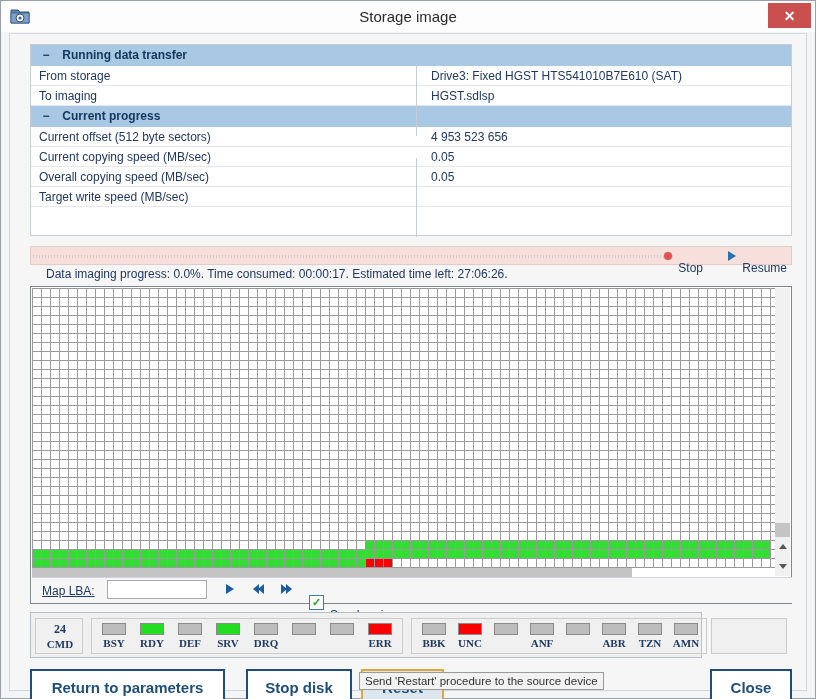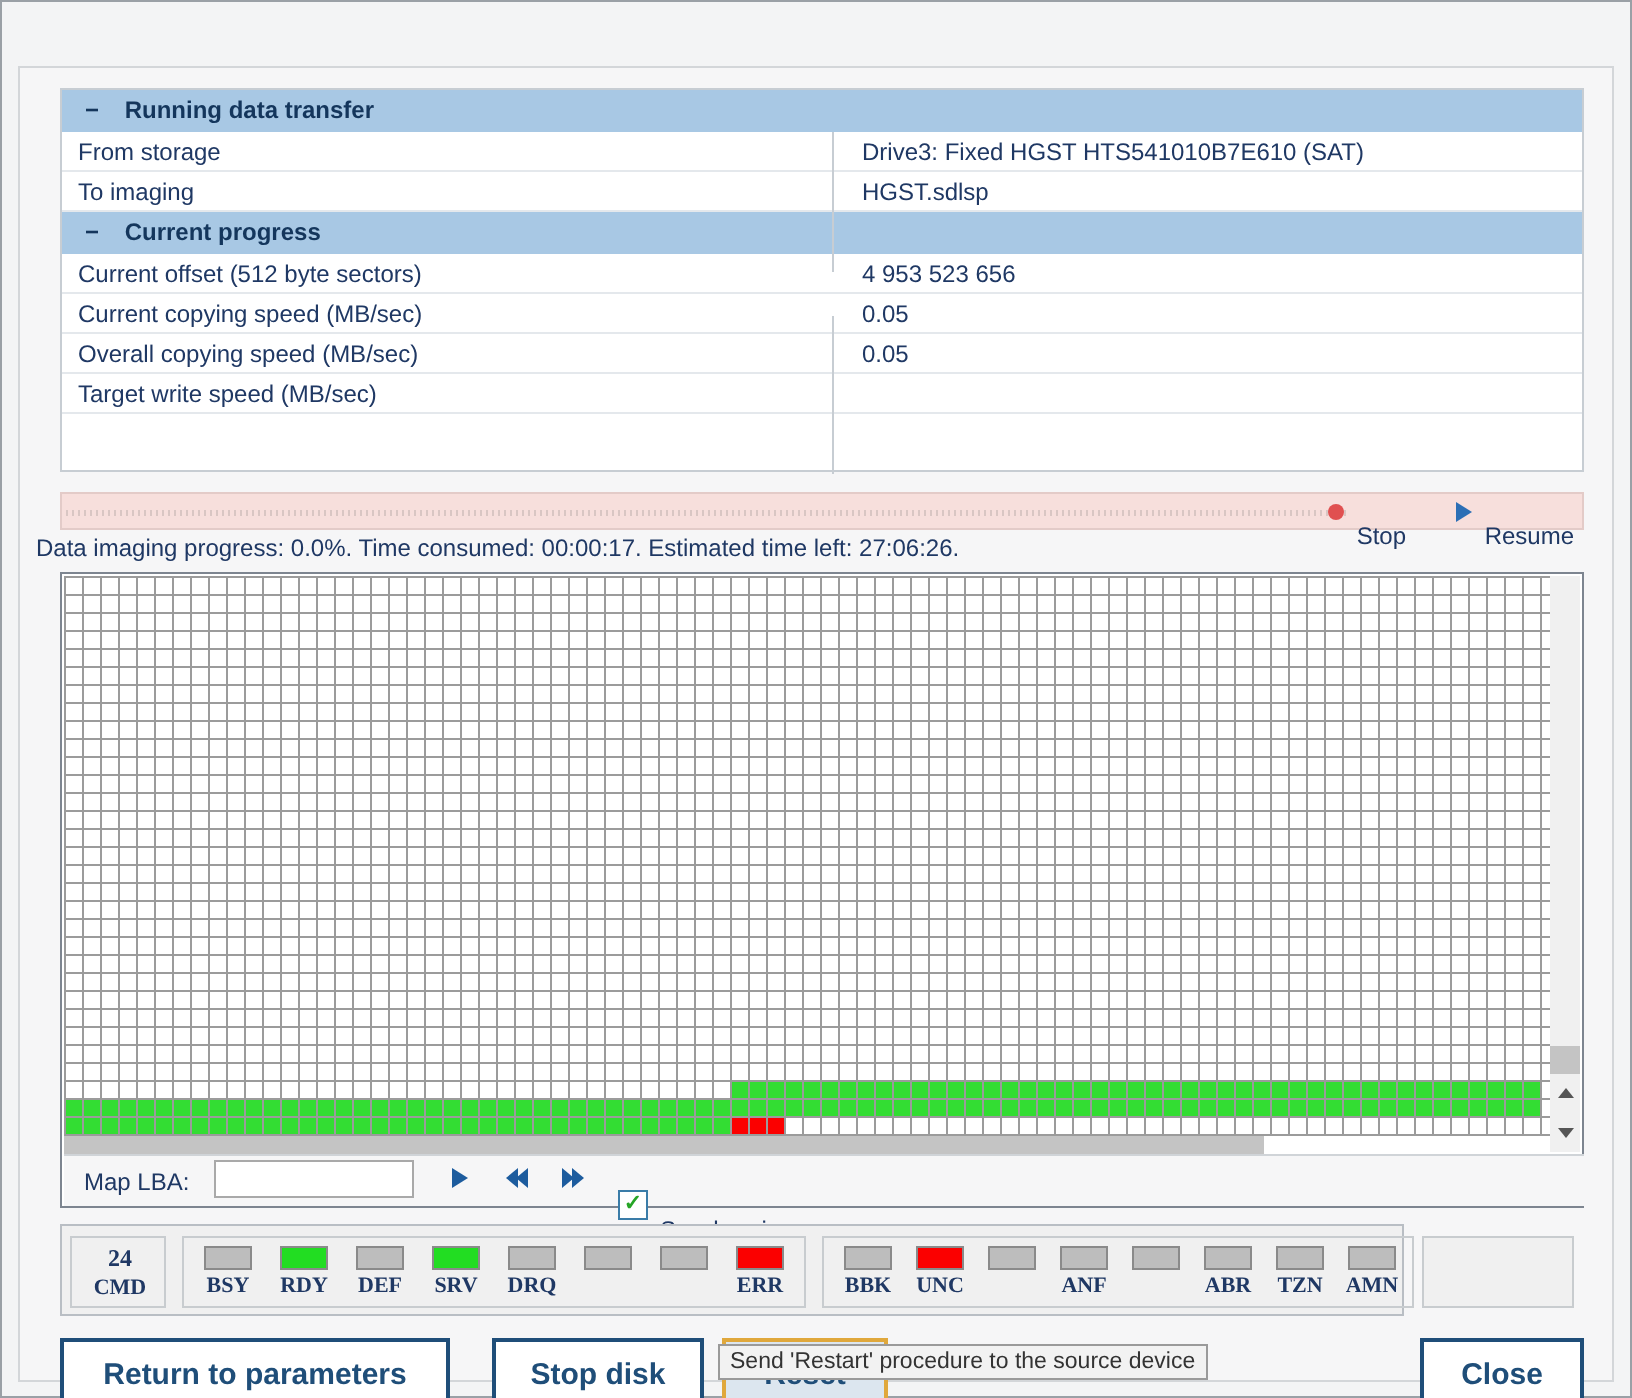--- a/index.html
+++ b/index.html
@@ -116,21 +116,21 @@
     width:8px;height:8px;border-radius:50%;background:#e05050;
     display:inline-block;margin-right:6px;
   }
   .tri-blue{
     width:0;height:0;border-left:8px solid #2c6fb5;
     border-top:5px solid transparent;border-bottom:5px solid transparent;
     display:inline-block;margin-right:6px;
   }
   .ctl-label{font-size:12px;color:#1f3864;margin-top:26px;}
   .progress-text{
-    position:absolute;left:8px;top:233px;
+    position:absolute;left:36px;top:233px;
     font-size:12px;color:#1f3864;
   }
   
   .map-panel{
     position:absolute;left:20px;top:252px;width:762px;height:318px;
     background:#ffffff;
     border:1px solid #7d8590;
     box-sizing:border-box;
   }
   .map-canvas{
@@ -183,21 +183,21 @@
     position:absolute;left:1px;top:281px;width:600px;height:9px;
     background:#c4c4c4;
   }
   .map-toolbar{
     position:absolute;left:1px;top:290px;width:760px;height:26px;
     background:#f6f6f7;
     border-top:1px solid #d0d4d8;
     box-sizing:border-box;
   }
   .maplba-label{
-    position:absolute;left:10px;top:6px;font-size:12px;color:#1f3864;
+    position:absolute;left:10px;top:6px;font-size:12px;color:#1f3864;text-decoration:underline;
   }
   .maplba-input{
     position:absolute;left:75px;top:2px;width:100px;height:19px;
     border:1px solid #a9a9a9;background:#ffffff;
     box-sizing:border-box;
     font-family:"Liberation Sans", sans-serif;
     font-size:12px;color:#1f3864;
     padding:0 3px;
   }
   .mbtn{
@@ -299,20 +299,32 @@
     padding:2px 5px;
     white-space:nowrap;
     font-family:"Liberation Sans", sans-serif;
   }
 </style>
 </head>
 <body>
 
 <div class="window">
 
+  <div class="titlebar">
+    <div class="app-icon">
+      <svg width="20" height="18" viewBox="0 0 20 18">
+        <path d="M1 3 L8 3 L10 5 L19 5 L19 16 L1 16 Z" fill="#5f85b5" stroke="#35557f" stroke-width="1"></path>
+        <path d="M1 6 L19 6 L19 16 L1 16 Z" fill="#7fa0c8" stroke="#35557f" stroke-width="0.8"></path>
+        <circle cx="10" cy="11" r="4" fill="#ffffff" stroke="#2d4f79" stroke-width="1"></circle>
+        <circle cx="10" cy="11" r="1.6" fill="#3b5f8c"></circle>
+      </svg>
+    </div>
+    <div class="title-text">Storage image</div>
+    <button class="close-btn">✕</button>
+  </div>
 
   <div class="client">
 
     <div class="info-panel">
 
       <div class="grp-header">
         <span class="minus">−</span>
         <span class="gtext">Running data transfer</span>
       </div>
 

